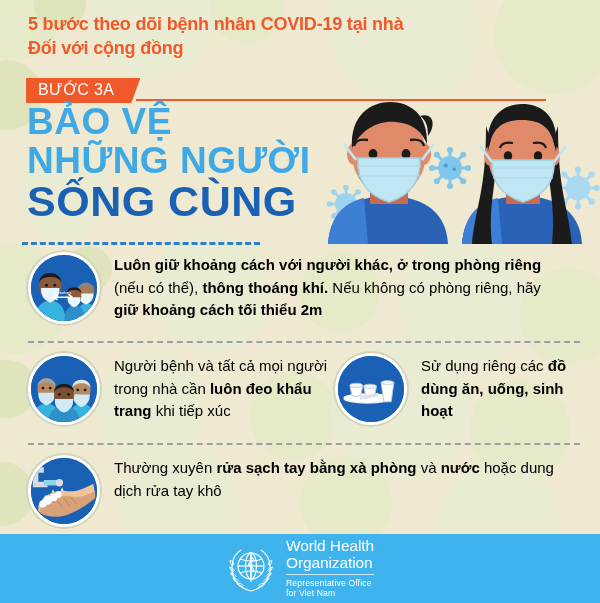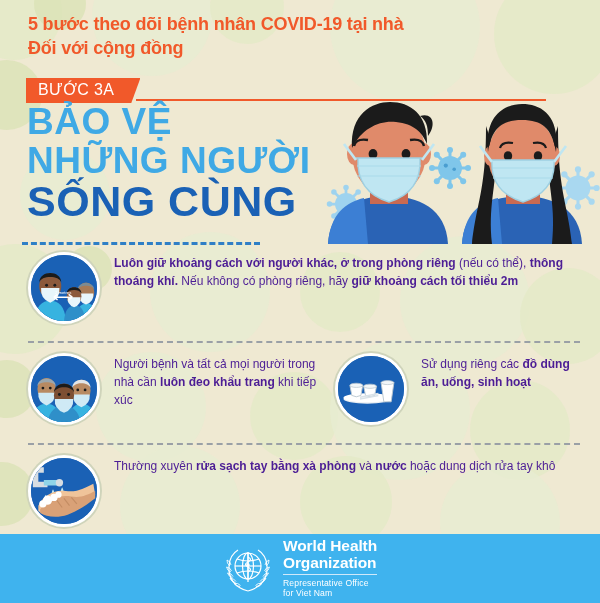--- a/index.html
+++ b/index.html
@@ -76,36 +76,36 @@
     width: 72px; height: 72px; border-radius: 50%;
     flex: 0 0 72px;
     background: #1a61b5;
     border: 3px solid #ffffff;
     box-shadow: 0 0 0 2px #cfd4bb;
     overflow: hidden; position: relative;
   }
   .icon-circle svg { display: block; width: 100%; height: 100%; }
 
   .row-text {
-    font-size: 12px; line-height: 1.5; color: #4c1d95;
+    font-size: 15px; line-height: 1.5; color: #000000;
     margin-left: 14px; padding-top: 2px;
   }
   .row-text b { font-weight: bold; }
 
   
   .footer {
     position: absolute; left: 0; right: 0; bottom: 0; height: 69px;
     background: #3fb3ee;
     display: flex; align-items: center; justify-content: center;
   }
   .who-lockup { display: flex; align-items: center; gap: 10px; }
   .who-emblem { width: 50px; height: 50px; }
   .who-words { color: #ffffff; }
   .who-name {
-    font-size: 15.5px; font-weight: bold; line-height: 1.06;
+    font-size: 15.5px; font-weight: normal; line-height: 1.06;
     letter-spacing: -.1px;
   }
   .who-rule { height: 1px; background: #cfe9fa; margin: 3px 0 3px 0; }
   .who-sub { font-size: 8.6px; line-height: 1.22; letter-spacing: .15px; }
 </style>
 </head>
 <body>
 
 <div id="infographic">
 

